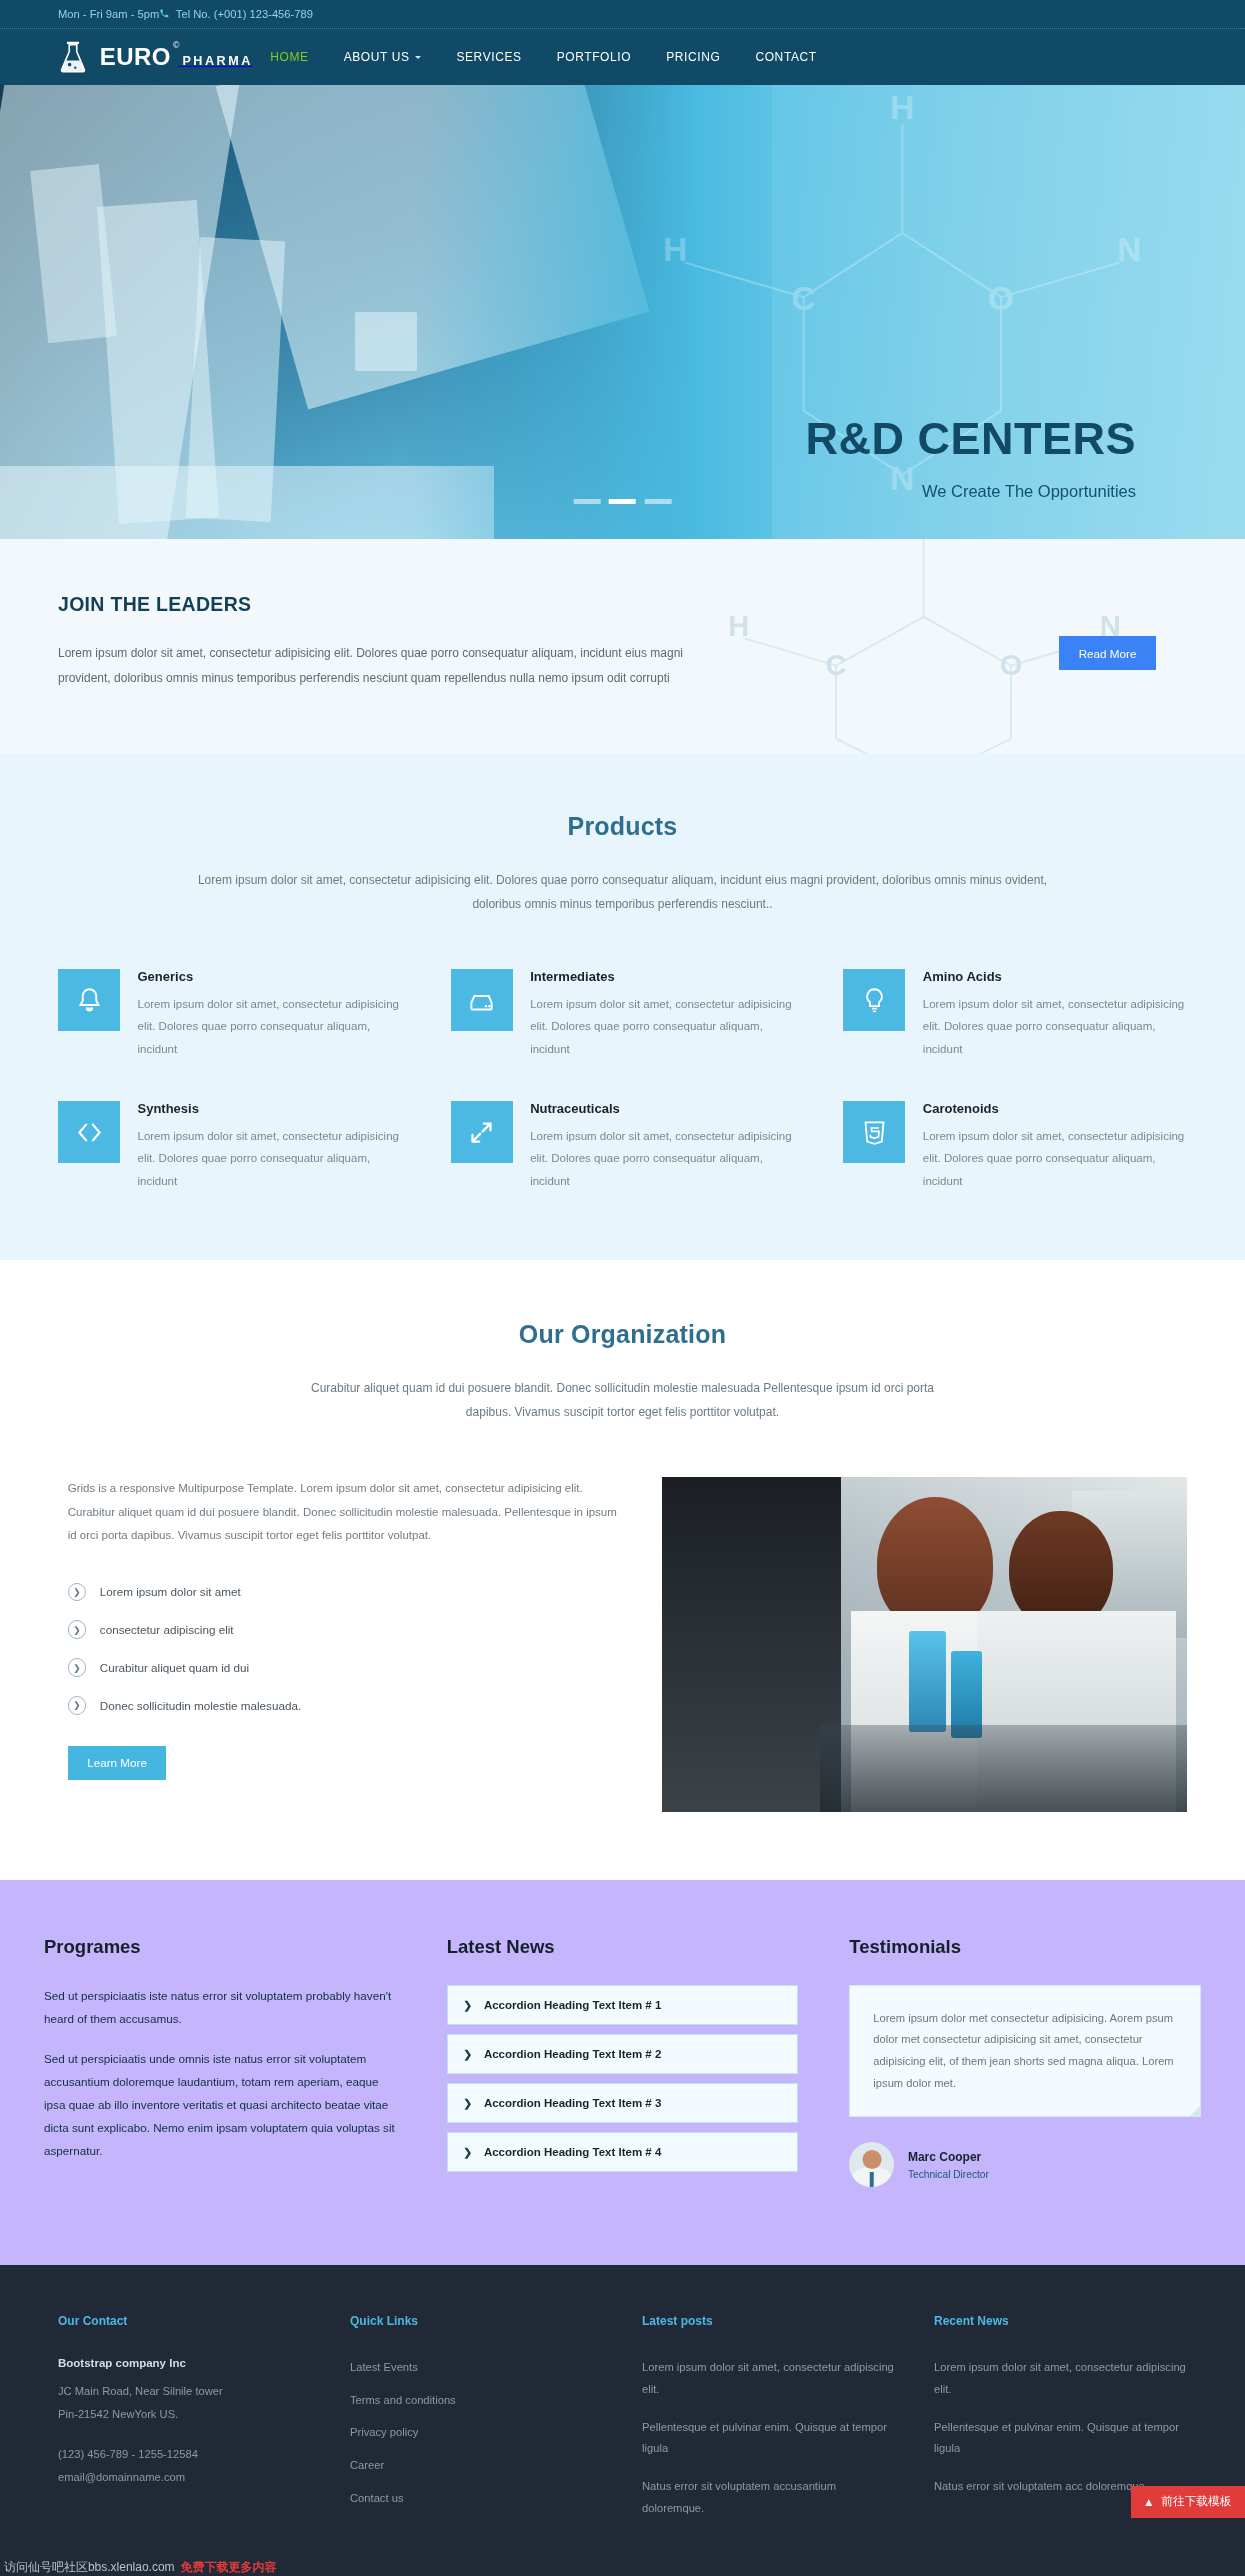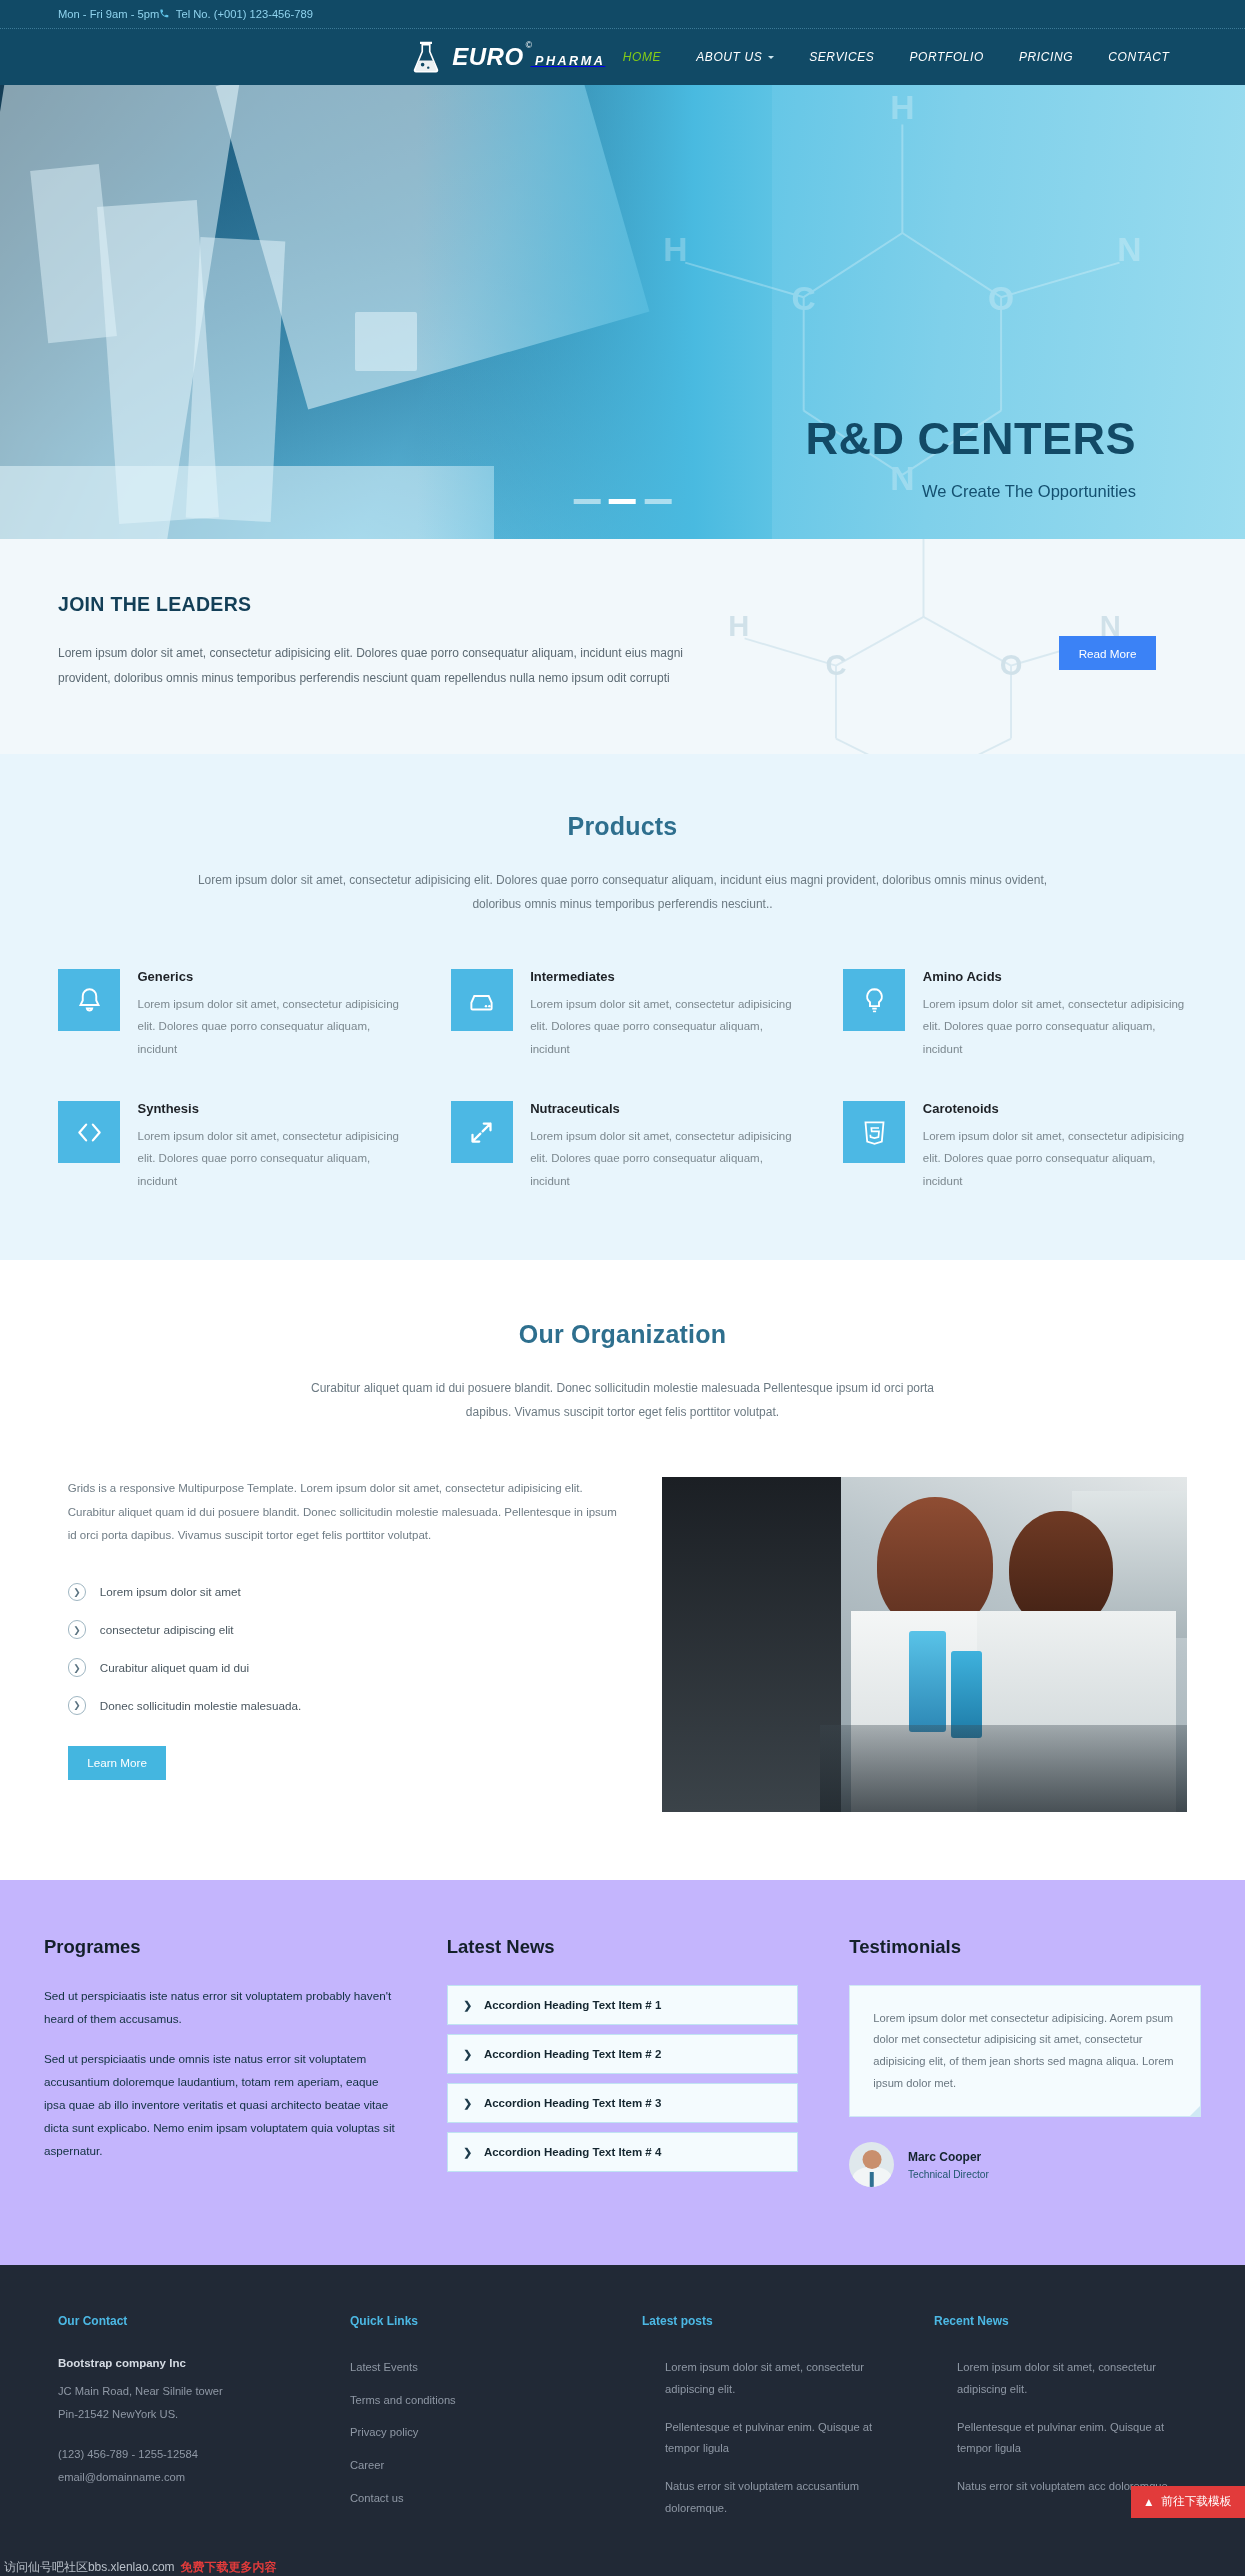--- a/index.html
+++ b/index.html
@@ -24,23 +24,22 @@
   }
   .topbar .tel { display: flex; align-items: center; gap: 5.8px; }
   .topbar svg { width: 10.7px; height: 10.7px; fill: #5fc3e8; }
 
   
   .header {
     background: #114a66;
     height: 56px;
     display: flex;
     align-items: center;
-    justify-content: flex-end;
+    justify-content: flex-start;
     padding: 0 58px;
-    font-style: italic;
   }
   .logo { display: flex; align-items: center; gap: 11.7px; }
   .logo-flask svg { width: 30px; height: 33px; display: block; }
   .logo-text { line-height: 1; }
   .logo-main {
     font-size: 24px; font-weight: bold; color: #fff;
     letter-spacing: 0.5px; position: relative; display: inline-block;
   }
   .logo-reg {
     font-size: 8.8px; vertical-align: super; font-weight: normal;
@@ -282,21 +281,21 @@
     font-size: 12px; color: #4cb8e4; font-weight: bold; margin-bottom: 29px;
   }
   .footer .strong { font-size: 11.5px; color: #d6dce4; font-weight: bold; margin-bottom: 10.7px; }
   .footer .line { font-size: 11.2px; color: #8f98a5; line-height: 2.1; }
   .footer .gap { height: 15.6px; }
   .footer ul { list-style: none; }
   .footer ul li { margin-bottom: 14.6px; }
   .footer ul li a {
     font-size: 11.2px; color: #8f98a5; text-decoration: none;
   }
-  .footer .post { font-size: 11.2px; color: #8f98a5; line-height: 1.95; margin-bottom: 15.6px; margin-left: 23px; }
+  .footer .post { font-size: 11.2px; color: #8f98a5; line-height: 1.95; margin-bottom: 15.6px; }
 
   .badge {
     position: absolute; right: 0; bottom: 62px;
     background: #e23b3b; color: #fff; font-size: 11.7px;
     padding: 8.8px 13.6px 8.8px 11.7px; display: flex; align-items: center; gap: 6.8px;
   }
 
   .watermark {
     position: absolute; left: 0; bottom: 0; width: 100%;
     display: flex; align-items: center; gap: 5.8px; padding: 0 0 3.9px 3.9px;

